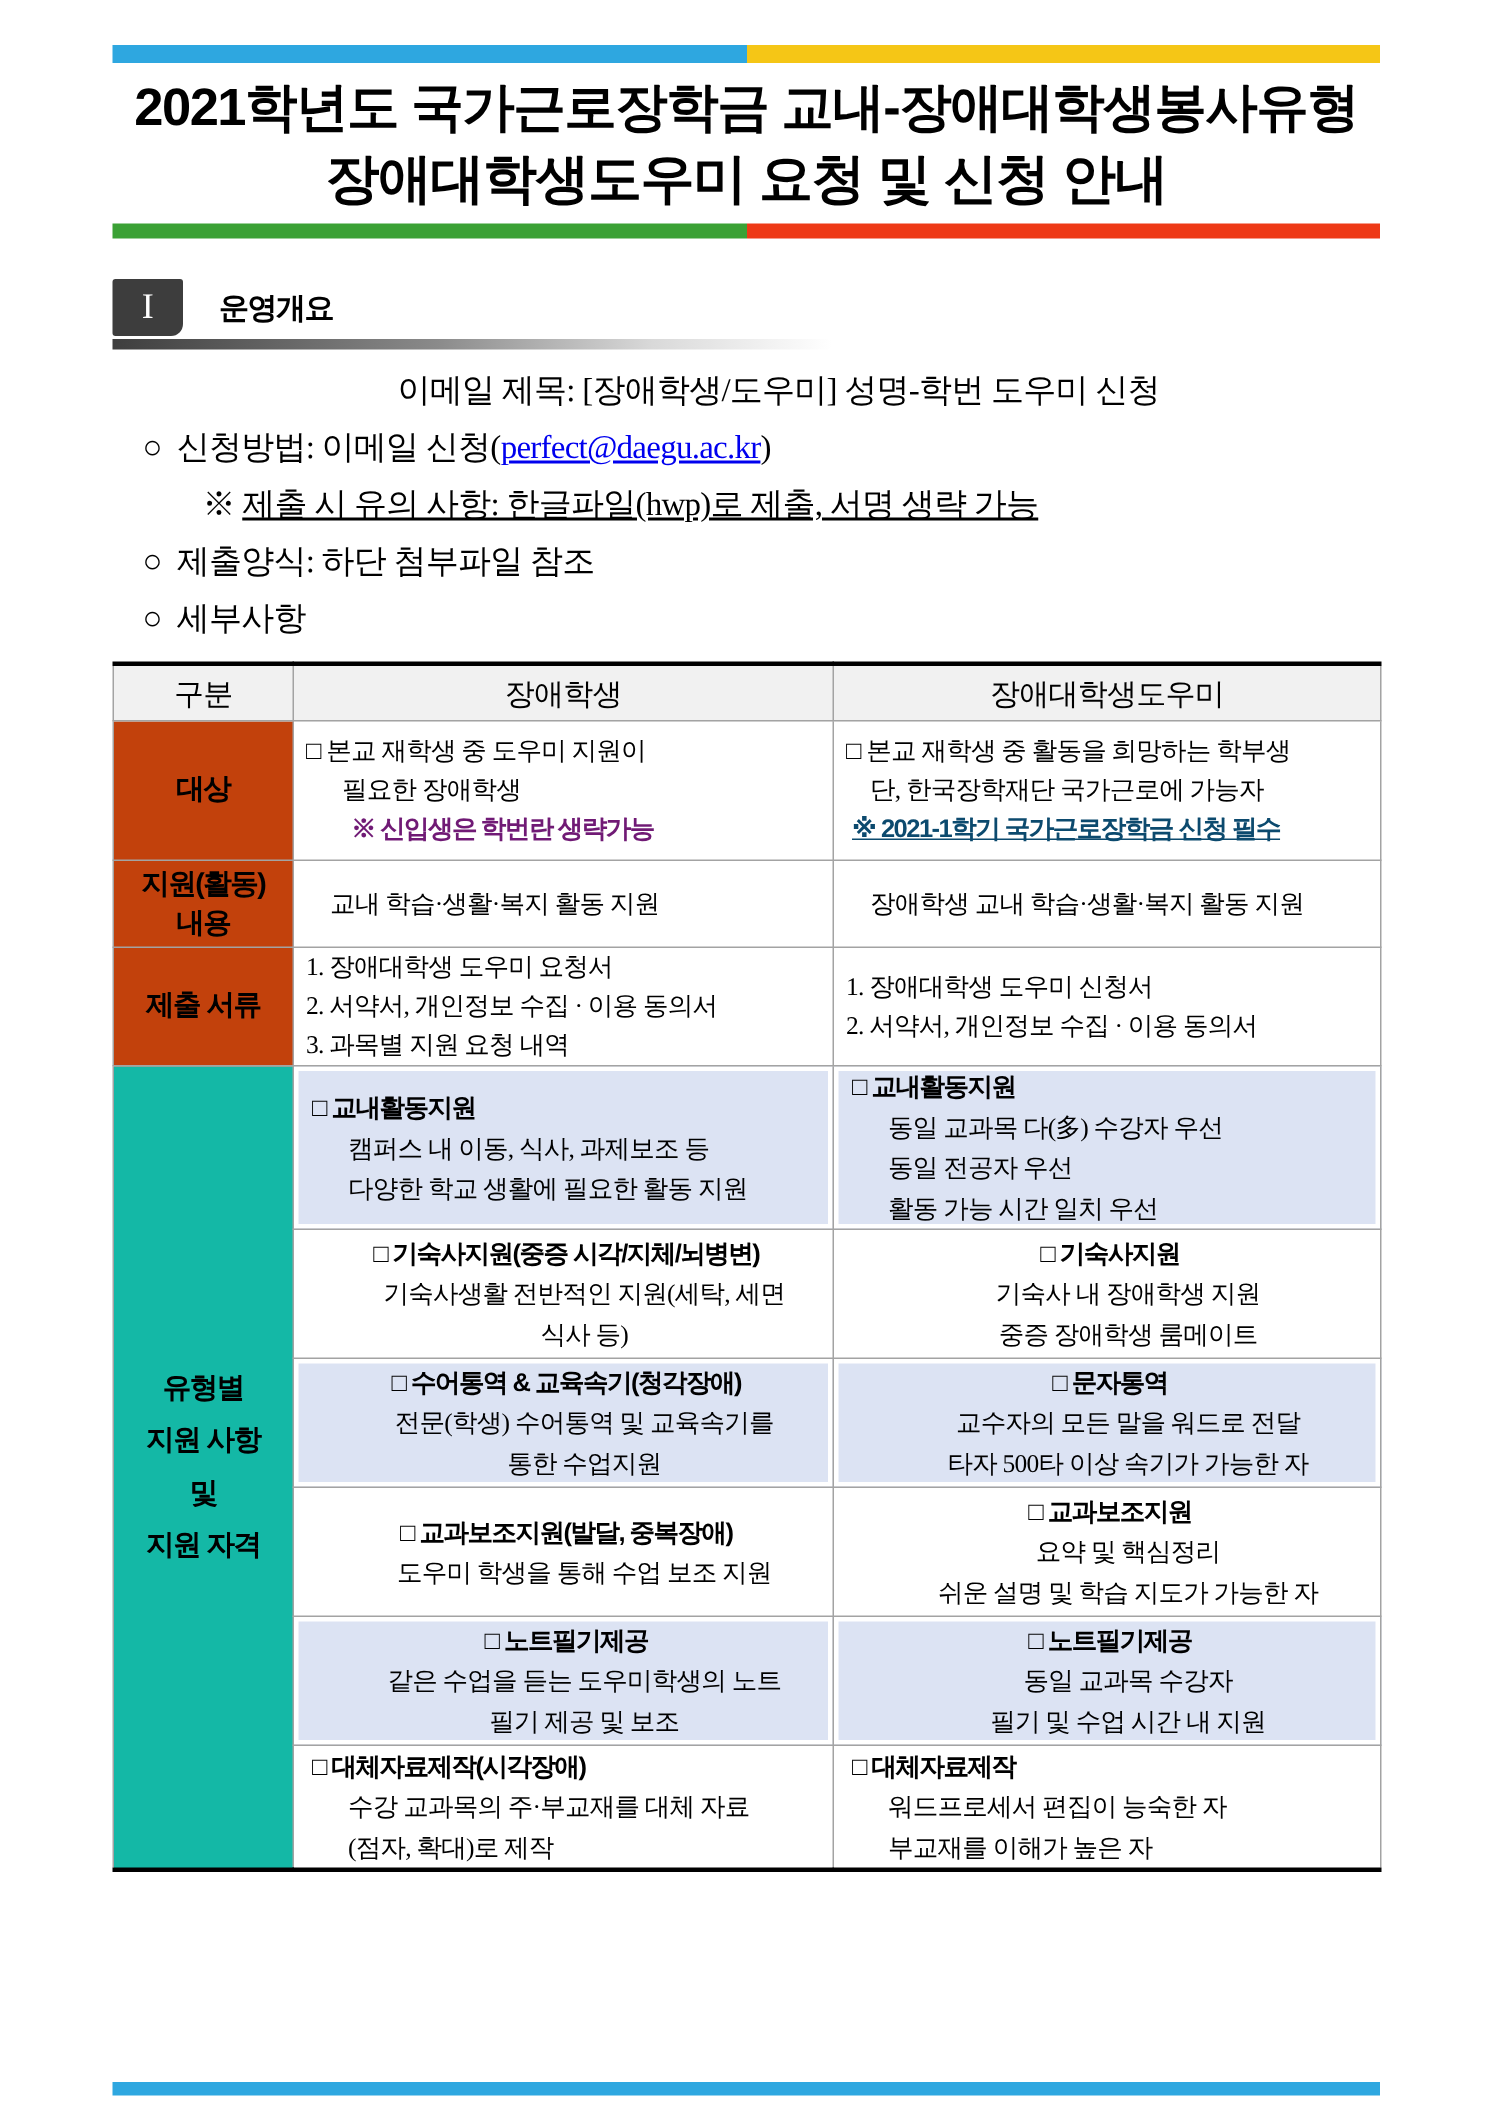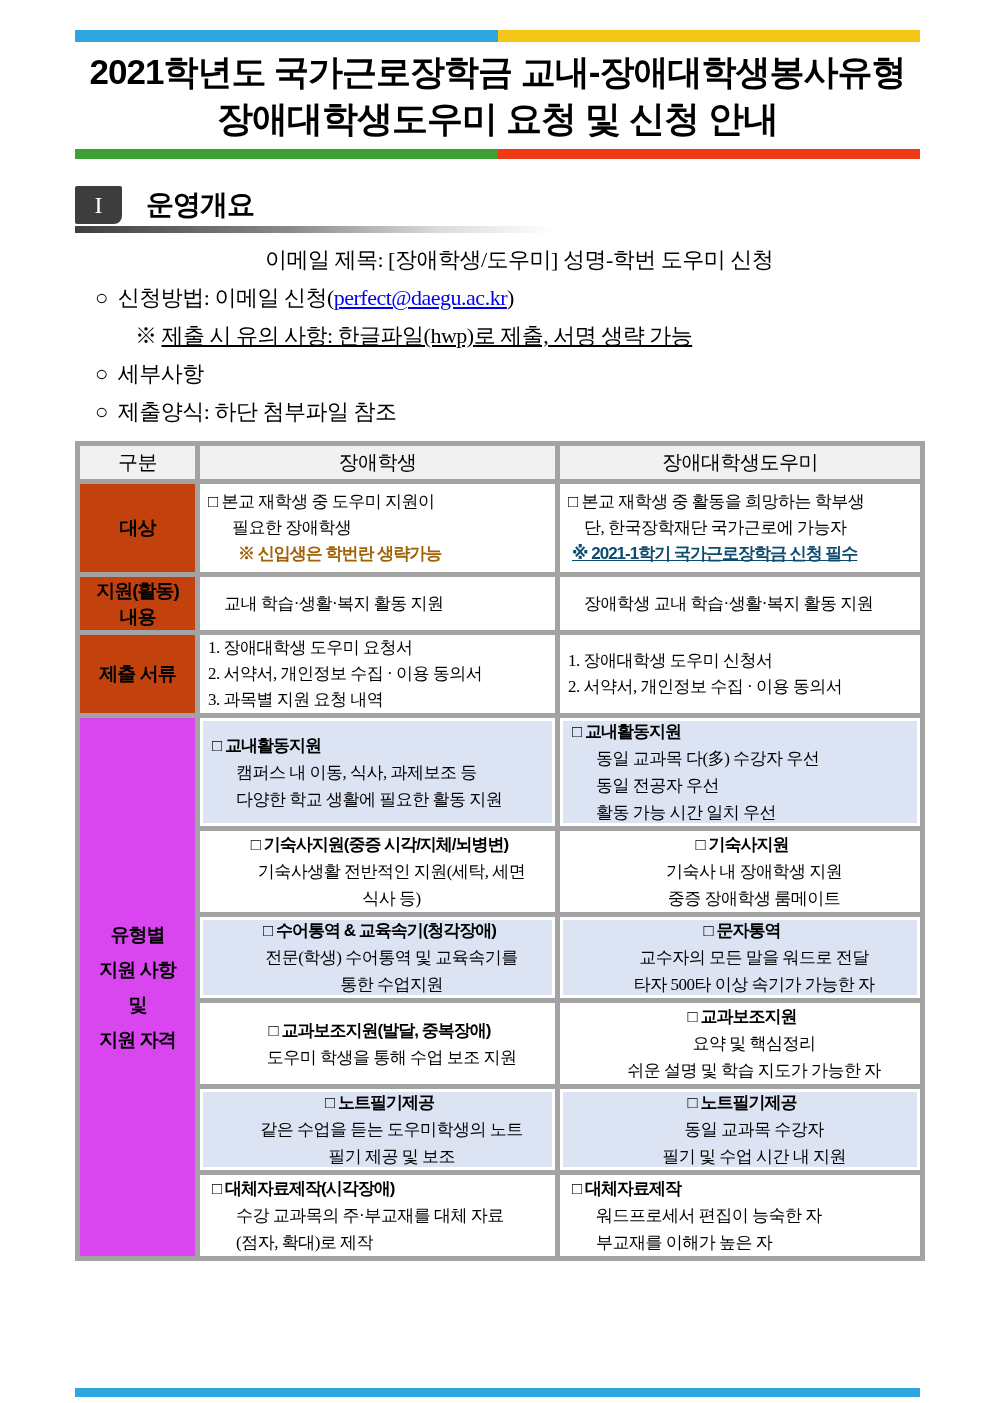--- a/index.html
+++ b/index.html
@@ -21,45 +21,45 @@
   
   .titles { text-align:center; font-family:"Liberation Sans","DejaVu Sans",sans-serif; font-weight:800; letter-spacing:-1px; }
   .t1 { margin-top:9px; font-size:35px; line-height:42px; }
   .t2 { font-size:36px; line-height:51px; }
 
   
   .sec-head { margin-top:26px; display:flex; align-items:center; height:40px; }
   .sec-num { width:47px; height:38px; background:#3d3d3d; color:#fff; font-size:24px;
              display:flex; align-items:center; justify-content:center; border-radius:2px 2px 8px 2px; }
   .sec-title { margin-left:24px; font-family:"Liberation Sans","DejaVu Sans",sans-serif;
-               font-weight:800; font-size:28px; letter-spacing:-1px; }
+               font-weight:800; font-size:20px; letter-spacing:-1px; }
   .sec-underline { margin-top:1px; height:7px; width:480px; border-radius:0 6px 6px 0;
                    background:linear-gradient(to right,#3e3e3e 0%,#8a8a8a 45%,#d9d9d9 75%,rgba(255,255,255,0) 100%); }
 
   
   .overview { margin-top:8px; font-size:22px; letter-spacing:-0.5px; }
   .ov-line { line-height:38px; padding-left:20px; white-space:nowrap; }
   .ov-line .circ { font-size:22px; margin-right:10px; }
   .ov-sub { padding-left:190px; }
   .ov-note { padding-left:60px; }
   .ov-note .u { text-decoration:underline; }
   .email { color:#0000EE; text-decoration:underline; cursor:pointer; }
 
   
   table { border-collapse:collapse; table-layout:fixed; width:845px; margin-top:10px;
           border-top:3px solid #000; border-bottom:3px solid #000; }
-  th, td { border:5px solid #a3a3a3; padding:0 8px; vertical-align:middle; }
+  th, td { border:1px solid #a3a3a3; padding:0 8px; vertical-align:middle; }
   .hed { background:#F1F1F1; font-weight:normal; font-size:20px; text-align:center; height:38px; letter-spacing:-0.5px; }
   .lab { font-family:"Liberation Sans","DejaVu Sans",sans-serif; font-weight:700; font-size:19px;
          text-align:center; letter-spacing:-1px; background:#c2410c; line-height:26px; }
-  .lab-type { background:#d946ef; line-height:35px; }
+  .lab-type { background:#14b8a6; line-height:35px; }
   .cell { font-size:17px; line-height:26px; letter-spacing:-0.5px; }
   .ind  { padding-left:24px; }
   .ind2 { padding-left:16px; }
-  .rnote  { color:#a16207; font-weight:700; padding-left:30px; font-family:Liberation Sans, sans-serif; letter-spacing:-1px; }
+  .rnote  { color:#701a75; font-weight:700; padding-left:30px; font-family:Liberation Serif, serif; letter-spacing:-1px; }
   .rnote2 { color:#0c4a6e; font-weight:700; padding-left:4px; text-decoration:underline; font-family:"Liberation Sans","DejaVu Sans",sans-serif; letter-spacing:-1px; }
   .tt { font-family:"Liberation Sans","DejaVu Sans",sans-serif; font-weight:700; font-size:17px;
         letter-spacing:-1px; padding-left:4px; line-height:27px; }
   .tl { padding-left:28px; line-height:27px; font-size:17px; letter-spacing:-0.5px; }
   tr.tint td.tcell { background:#DCE3F3; box-shadow:inset 0 0 0 3px #fff; }
   .r-target   { height:93px; }
   .r-content  { height:58px; }
   .r-docs     { height:76px; }
   .r-s0 { height:106px; } .r-s1,.r-s2,.r-s3,.r-s4 { height:86px;text-align:center; } .r-s5 { height:82px; }
 
@@ -97,24 +97,24 @@
       <div class="ov-line ov-sub">
         <span>이메일 제목: [장애학생/도우미] 성명-학번 도우미 신청</span>
       </div>
       <div class="ov-line">
         <span class="circ">○</span><span>신청방법: 이메일 신청(</span><a class="email">perfect@daegu.ac.kr</a><span>)</span>
       </div>
       <div class="ov-line ov-note">
         <span>※</span>&nbsp;<span class="u">제출 시 유의 사항: 한글파일(hwp)로 제출, 서명 생략 가능</span>
       </div>
       <div class="ov-line">
+        <span class="circ">○</span><span>제출양식: 하단 첨부파일 참조</span>
+      </div>
+      <div class="ov-line">
         <span class="circ">○</span><span>세부사항</span>
-      </div>
-      <div class="ov-line">
-        <span class="circ">○</span><span>제출양식: 하단 첨부파일 참조</span>
       </div>
     </div>
 
     <table>
       <colgroup>
           <col style="width:120px">
           <col style="width:360px">
           <col style="width:365px">
         </colgroup>
       <tbody>

